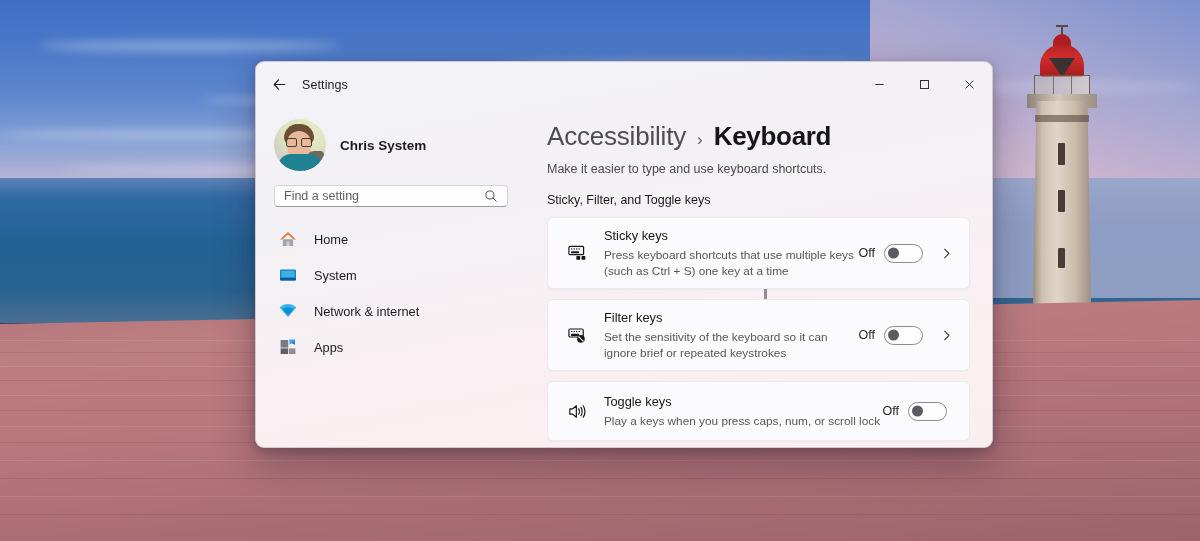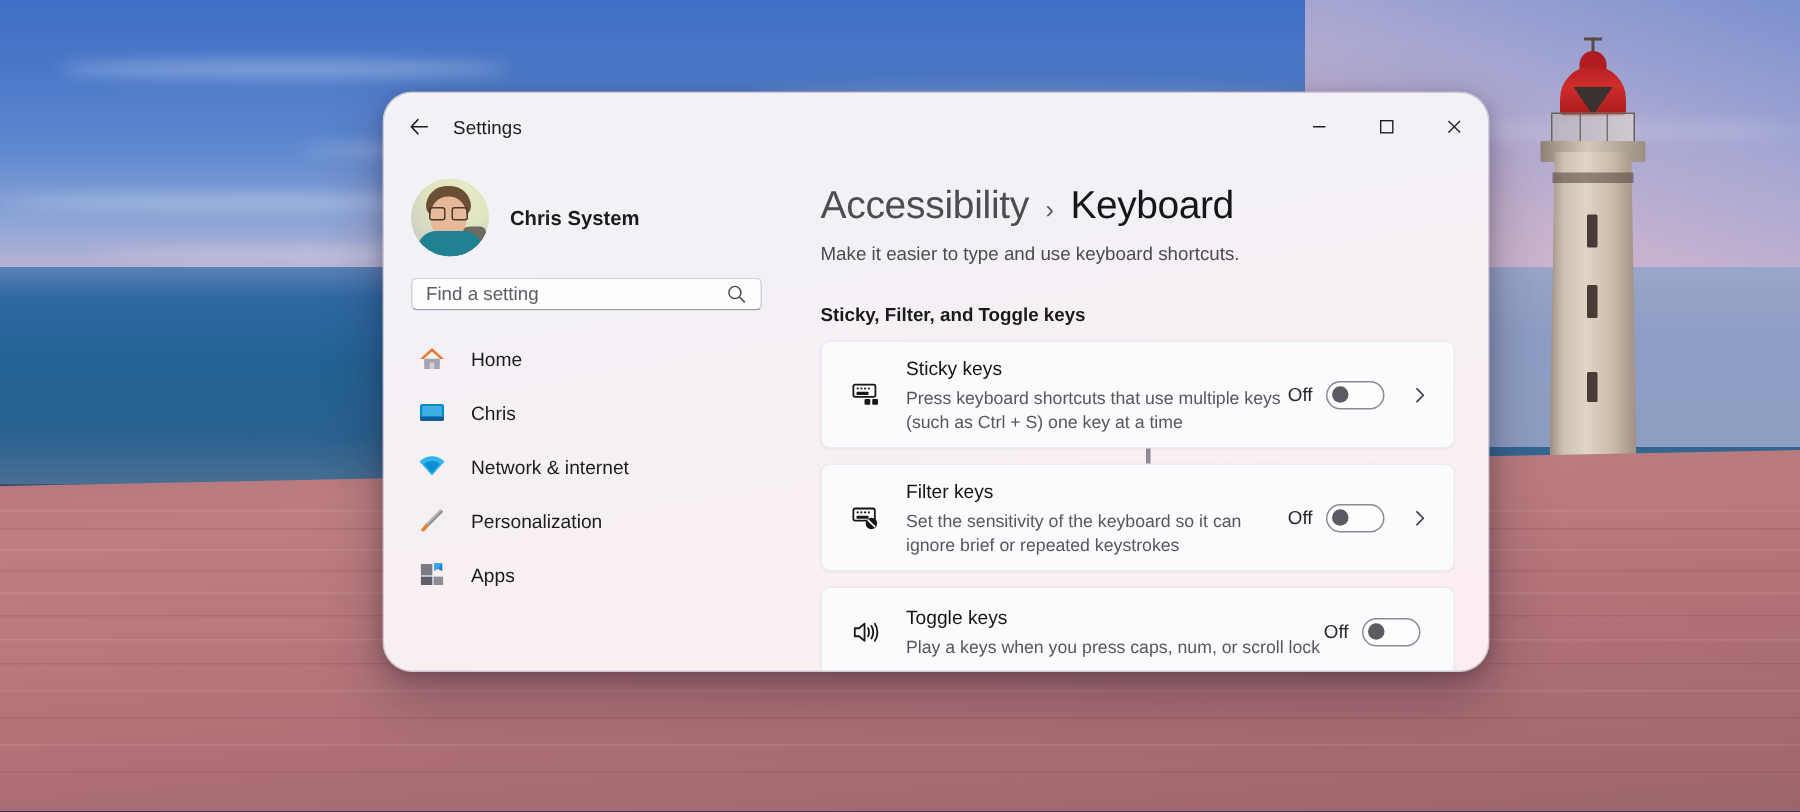--- a/index.html
+++ b/index.html
@@ -89,21 +89,21 @@
     position:absolute; width:7px; background:#4a3b34; border-radius:1px;
   }
   .lh-band {
     position:absolute; left:10px; width:54px; height:7px;
     background:rgba(80,62,55,.55);
   }
 
   
   #settings-window {
     position:absolute; left:255px; top:61px; width:738px; height:387px;
-    border-radius:20px; overflow:hidden;
+    border-radius:9px; overflow:hidden;
     background:linear-gradient(170deg,#f2f2f7 0%,#f3f1f6 28%,#f7f0f3 58%,#faeff1 80%,#fbeef0 100%);
     box-shadow:0 14px 38px rgba(25,20,40,.34), 0 3px 10px rgba(25,20,40,.22);
     border:1px solid rgba(160,150,170,.45);
   }
 
   
   #titlebar {
     position:absolute; left:0; top:0; right:0; height:45px;
     display:flex; align-items:center;
   }
@@ -183,23 +183,23 @@
   }
 
   
   #main {
     position:absolute; left:270px; top:45px; right:0; bottom:0;
     padding:14px 22px 0 21px; overflow:hidden;
   }
   #breadcrumb { display:flex; align-items:baseline; gap:11px; }
   #crumb-parent { font-size:26px; color:#4c4c52; letter-spacing:-.2px; }
   #crumb-sep { font-size:17px; color:#5a5a60; }
-  #crumb-current { font-size:26px; font-weight:normal; color:#161618; letter-spacing:-.3px; }
+  #crumb-current { font-size:26px; font-weight:bold; color:#161618; letter-spacing:-.3px; }
   #page-desc { margin-top:10px; font-size:12.5px; color:#4b4b51; }
-  #section-title { margin-top:27px; font-size:12.5px; font-weight:bold; color:#1a1a1c; }
+  #section-title { margin-top:17px; font-size:12.5px; font-weight:normal; color:#1a1a1c; }
 
   .card {
     margin-top:10px; background:#fbfafc; border:1px solid #eceaee;
     border-radius:6px; display:flex; align-items:center;
     padding:0 16px; min-height:60px; box-shadow:0 .5px 1px rgba(0,0,0,.03);
   }
   .card-ico { width:26px; flex:none; display:flex; justify-content:center; color:#17171a; }
   .card-text { margin-left:14px; flex:1; padding:9px 0; }
   .card-title { font-size:12.8px; color:#151517; line-height:1.45; }
   .card-sub { font-size:11.8px; color:#56565d; line-height:1.38; margin-top:1px; max-width:310px; }
@@ -328,44 +328,34 @@
       </div>
 
       <div class="nav-item">
         <span class="nav-ico">
           <svg width="20" height="20" viewBox="0 0 20 20">
             <rect x="2" y="4.4" width="16" height="11.2" rx="1.4" fill="#0f86c9"></rect>
             <rect x="2" y="13" width="16" height="2.6" rx="1.2" fill="#0d5f93"></rect>
             <rect x="3.4" y="5.7" width="13.2" height="6.6" rx=".8" fill="#3fb0e4"></rect>
           </svg>
         </span>
-        <span class="nav-label">Chris</span>
+        <span class="nav-label">System</span>
       </div>
 
 
       <div class="nav-item">
         <span class="nav-ico">
           <svg width="20" height="20" viewBox="0 0 20 20">
             <path d="M1.6 6.6 C4.2 4.2 7 3.1 10 3.1 C13 3.1 15.8 4.2 18.4 6.6 L10 16 Z" fill="#35b4ec"></path>
             <path d="M4.6 8.4 C6.3 7 8.1 6.3 10 6.3 C11.9 6.3 13.7 7 15.4 8.4 L10 14.6 Z" fill="#0c8fd4"></path>
           </svg>
         </span>
         <span class="nav-label">Network &amp; internet</span>
       </div>
 
-      <div class="nav-item">
-        <span class="nav-ico">
-          <svg width="20" height="20" viewBox="0 0 20 20">
-            <path d="M15.6 2.3 L17.4 4.1 L7.9 13.6 L6.1 11.8 Z" fill="#b9b9c2"></path>
-            <path d="M16.5 3.2 L17.4 4.1 L7.9 13.6 L7 12.7 Z" fill="#8f8f99"></path>
-            <path d="M6.1 11.8 L7.9 13.6 L5.2 16.8 C4.4 17.6 2.9 17.4 2.6 16.4 Z" fill="#e8822c"></path>
-          </svg>
-        </span>
-        <span class="nav-label">Personalization</span>
-      </div>
 
       <div class="nav-item">
         <span class="nav-ico">
           <svg width="20" height="20" viewBox="0 0 20 20">
             <rect x="2.6" y="3" width="7.6" height="7.6" fill="#7a7a85"></rect>
             <rect x="2.6" y="11.4" width="7.6" height="5.6" fill="#5f5f6a"></rect>
             <rect x="11" y="11.4" width="6.4" height="5.6" fill="#8d8d97"></rect>
             <path d="M11.4 2.4 L16.8 2.4 L16.8 7.8 L14.1 6.2 L11.4 7.8 Z" fill="#3aa6e8"></path>
             <path d="M14.1 6.2 L16.8 7.8 L16.8 2.4 Z" fill="#1b7fc4"></path>
           </svg>

